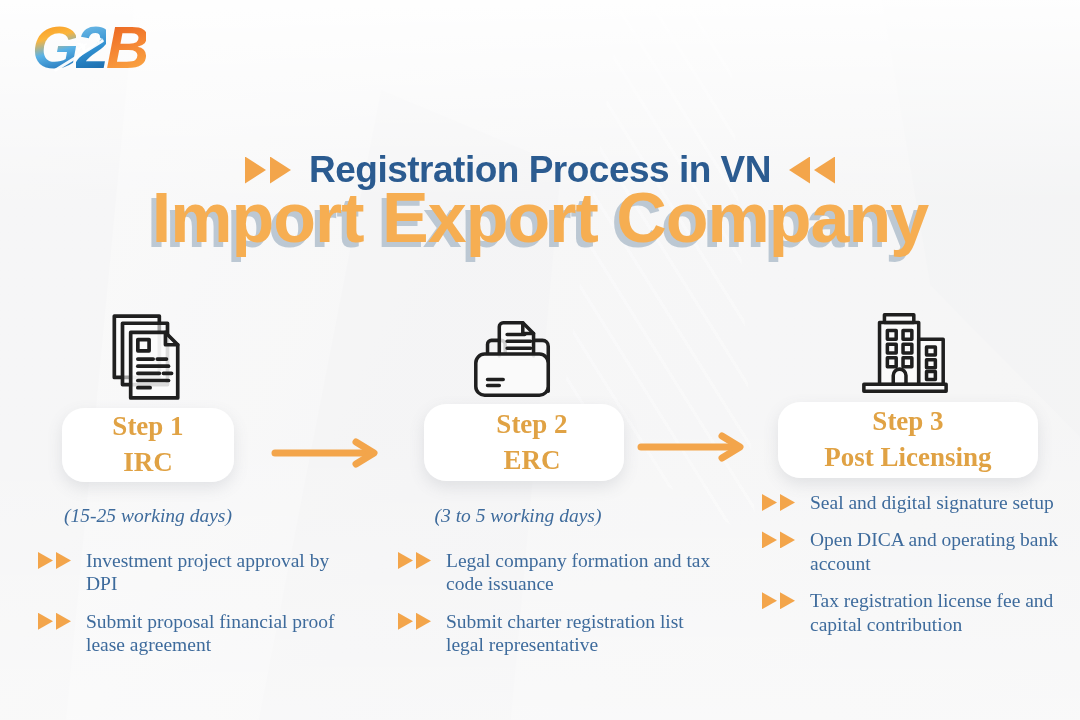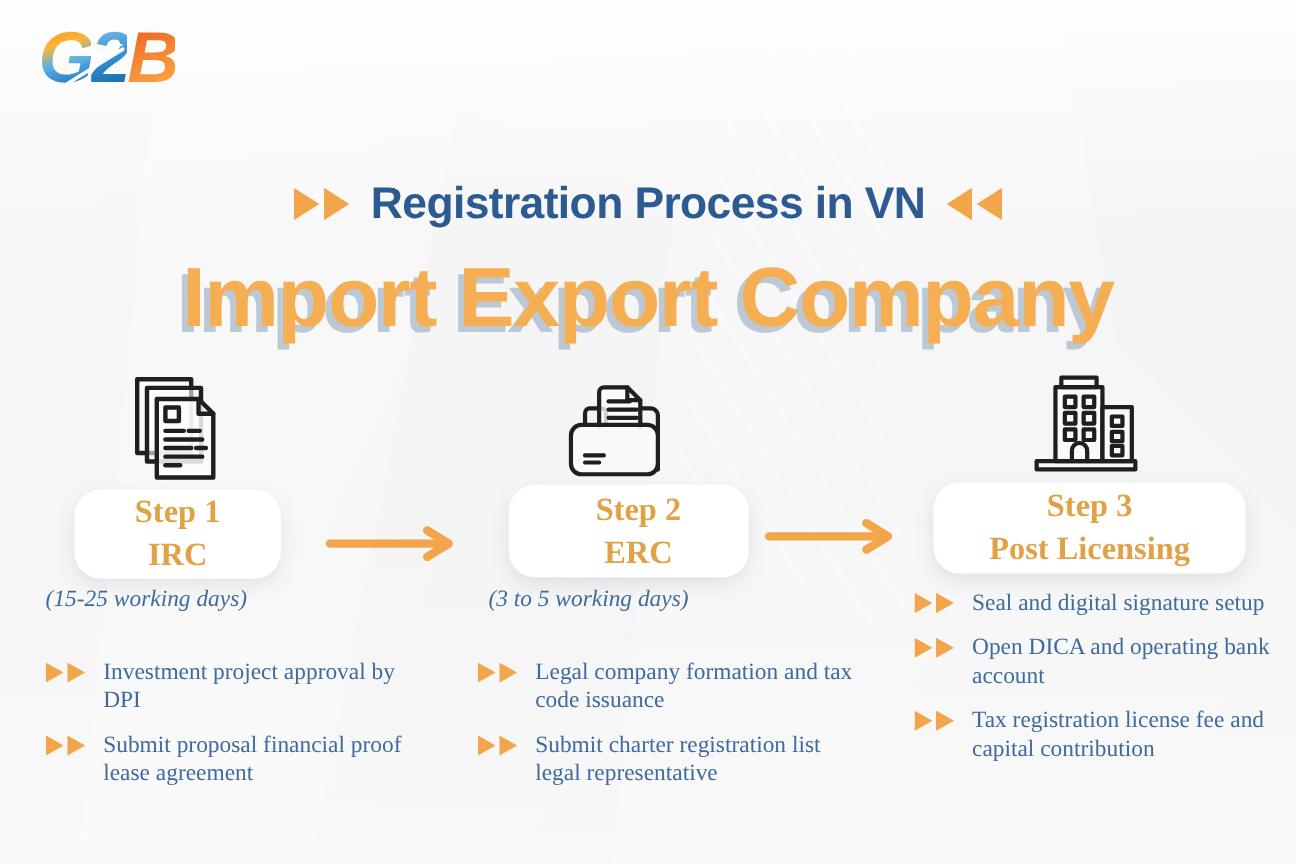--- a/index.html
+++ b/index.html
@@ -37,39 +37,39 @@
   .lg-star{position:absolute;left:62px;top:16px;font-size:11px;color:#fff;opacity:.95;font-style:normal;}
   
   .kicker-row{position:absolute;top:149px;left:0;width:100%;z-index:2;
               display:flex;justify-content:center;align-items:center;gap:18px;}
   .tri{width:21px;height:27px;background:#f3a54b;clip-path:polygon(0 0,100% 50%,0 100%);}
   .tri.left{clip-path:polygon(100% 0,0 50%,100% 100%);}
   .tri-pair{display:flex;gap:4px;}
   .kicker{font-family:"Liberation Sans",sans-serif;font-weight:bold;font-size:37px;
           letter-spacing:-.5px;color:#2b5b90;}
   
-  .heading{position:absolute;top:213px;left:0;width:100%;text-align:center;z-index:2;
+  .heading{position:absolute;top:183px;left:0;width:100%;text-align:center;z-index:2;
            font-family:"Liberation Sans",sans-serif;font-weight:bold;font-size:70px;
            letter-spacing:-1px;line-height:1;color:#f6ae52;
            text-shadow:-5px 5px 0 rgba(168,184,199,.75);}
   
   .step-icon{position:absolute;z-index:2;}
   .i1{left:102px;top:312px;}
   .i2{left:466px;top:314px;}
   .i3{left:858px;top:306px;}
   
   .card{position:absolute;z-index:2;background:rgba(255,255,255,.94);border-radius:22px;
         box-shadow:0 6px 16px rgba(90,100,110,.14);
         display:flex;flex-direction:column;justify-content:center;align-items:center;
         font-weight:bold;font-size:27px;line-height:1.32;color:#e0a244;text-align:center;}
   .card1{left:62px;top:408px;width:172px;height:74px;}
   .card2{left:424px;top:404px;width:184px;height:77px;padding-left:16px;}
   .card3{left:778px;top:402px;width:260px;height:76px;}
   
-  .duration{position:absolute;z-index:2;font-style:italic;font-size:19.5px;color:#3e6b9c;text-align:left;}
+  .duration{position:absolute;z-index:2;font-style:italic;font-size:19.5px;color:#3e6b9c;text-align:center;margin-top:16px;}
   .d1{left:38px;top:489px;width:220px;}
   .d2{left:407px;top:489px;width:222px;}
   
   .conn{position:absolute;z-index:2;}
   .a1{left:270px;top:438px;}
   .a2{left:636px;top:432px;}
   
   .bullets{position:absolute;z-index:2;display:flex;flex-direction:column;gap:14px;}
   .bl1{left:38px;top:549px;}
   .bl2{left:398px;top:549px;}

